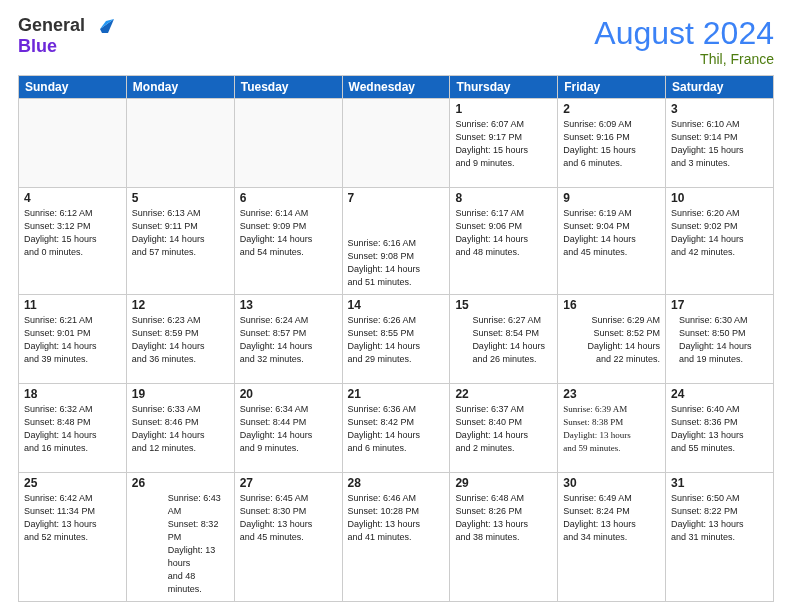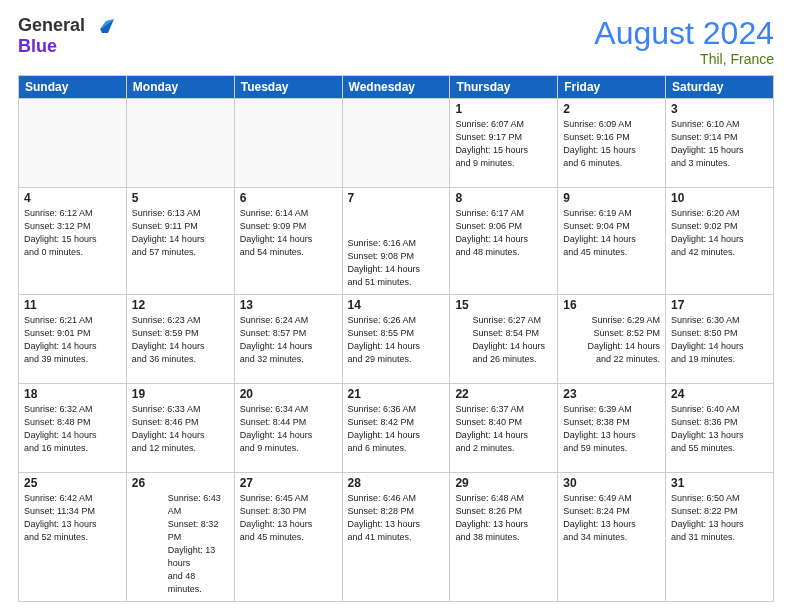--- a/index.html
+++ b/index.html
@@ -241,21 +241,21 @@
           </td>
           <td>
             <span class="day-num">16</span>
             <div class="day-info" style="white-space: pre-line; text-align: right;">Sunrise: 6:29 AM
 Sunset: 8:52 PM
 Daylight: 14 hours
 and 22 minutes.</div>
           </td>
           <td>
             <span class="day-num">17</span>
-            <div class="day-info" style="white-space: pre-line;">Sunrise: 6:30 AM
+            <div class="day-info" style="white-space: pre-line; margin-left: 8px;">Sunrise: 6:30 AM
 Sunset: 8:50 PM
 Daylight: 14 hours
 and 19 minutes.</div>
           </td>
         </tr>
         <tr>
           <td>
             <span class="day-num">18</span>
             <div class="day-info" style="white-space: pre-line;">Sunrise: 6:32 AM
 Sunset: 8:48 PM
@@ -285,21 +285,21 @@
           </td>
           <td>
             <span class="day-num">22</span>
             <div class="day-info" style="white-space: pre-line;">Sunrise: 6:37 AM
 Sunset: 8:40 PM
 Daylight: 14 hours
 and 2 minutes.</div>
           </td>
           <td>
             <span class="day-num">23</span>
-            <div class="day-info" style="white-space: pre-line;">Sunrise: 6:39 AM
+            <div class="day-info" style="white-space: pre-line; font-family: Liberation Serif, serif;">Sunrise: 6:39 AM
 Sunset: 8:38 PM
 Daylight: 13 hours
 and 59 minutes.</div>
           </td>
           <td>
             <span class="day-num">24</span>
             <div class="day-info" style="white-space: pre-line;">Sunrise: 6:40 AM
 Sunset: 8:36 PM
 Daylight: 13 hours
 and 55 minutes.</div>
@@ -323,21 +323,21 @@
           <td>
             <span class="day-num">27</span>
             <div class="day-info" style="white-space: pre-line;">Sunrise: 6:45 AM
 Sunset: 8:30 PM
 Daylight: 13 hours
 and 45 minutes.</div>
           </td>
           <td>
             <span class="day-num">28</span>
             <div class="day-info" style="white-space: pre-line;">Sunrise: 6:46 AM
-Sunset: 8:28 PM
+Sunset: 10:28 PM
 Daylight: 13 hours
 and 41 minutes.</div>
           </td>
           <td>
             <span class="day-num">29</span>
             <div class="day-info" style="white-space: pre-line;">Sunrise: 6:48 AM
 Sunset: 8:26 PM
 Daylight: 13 hours
 and 38 minutes.</div>
           </td>

